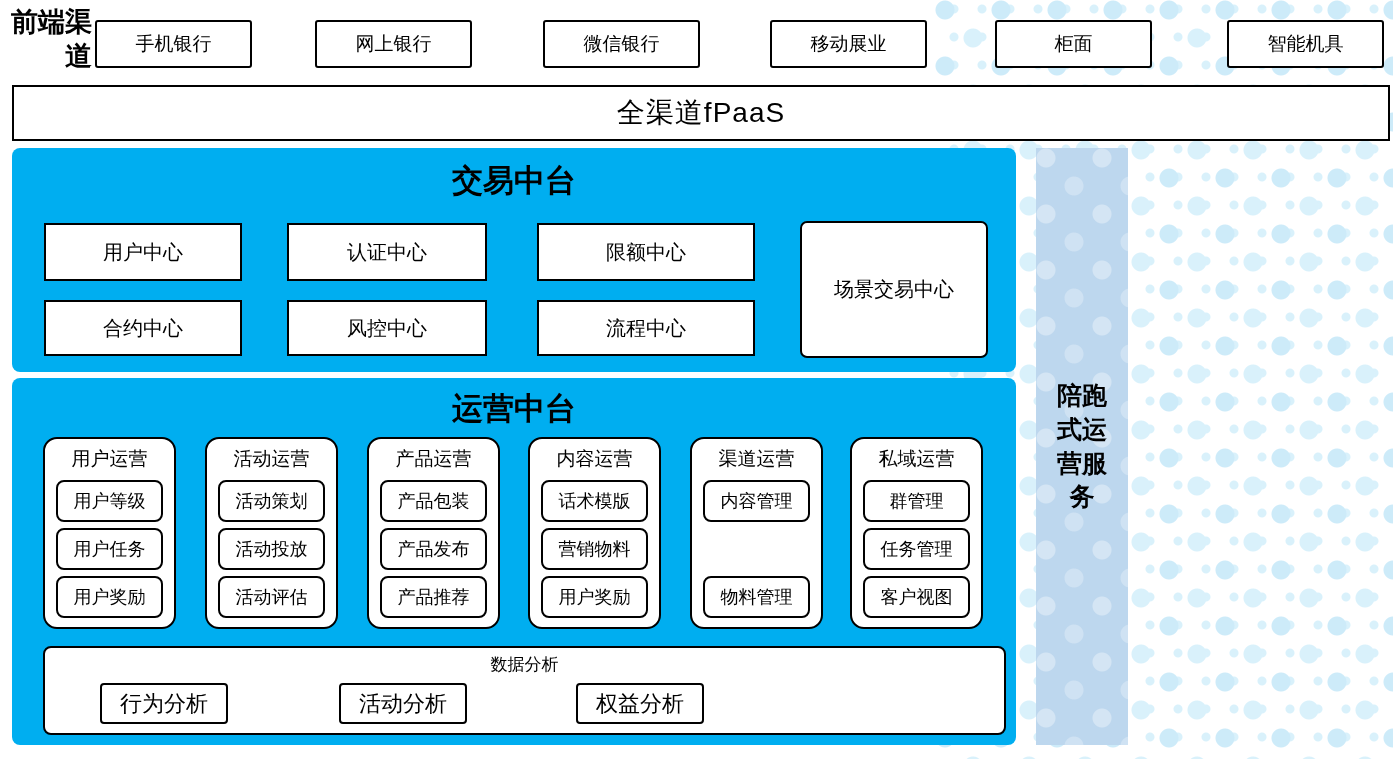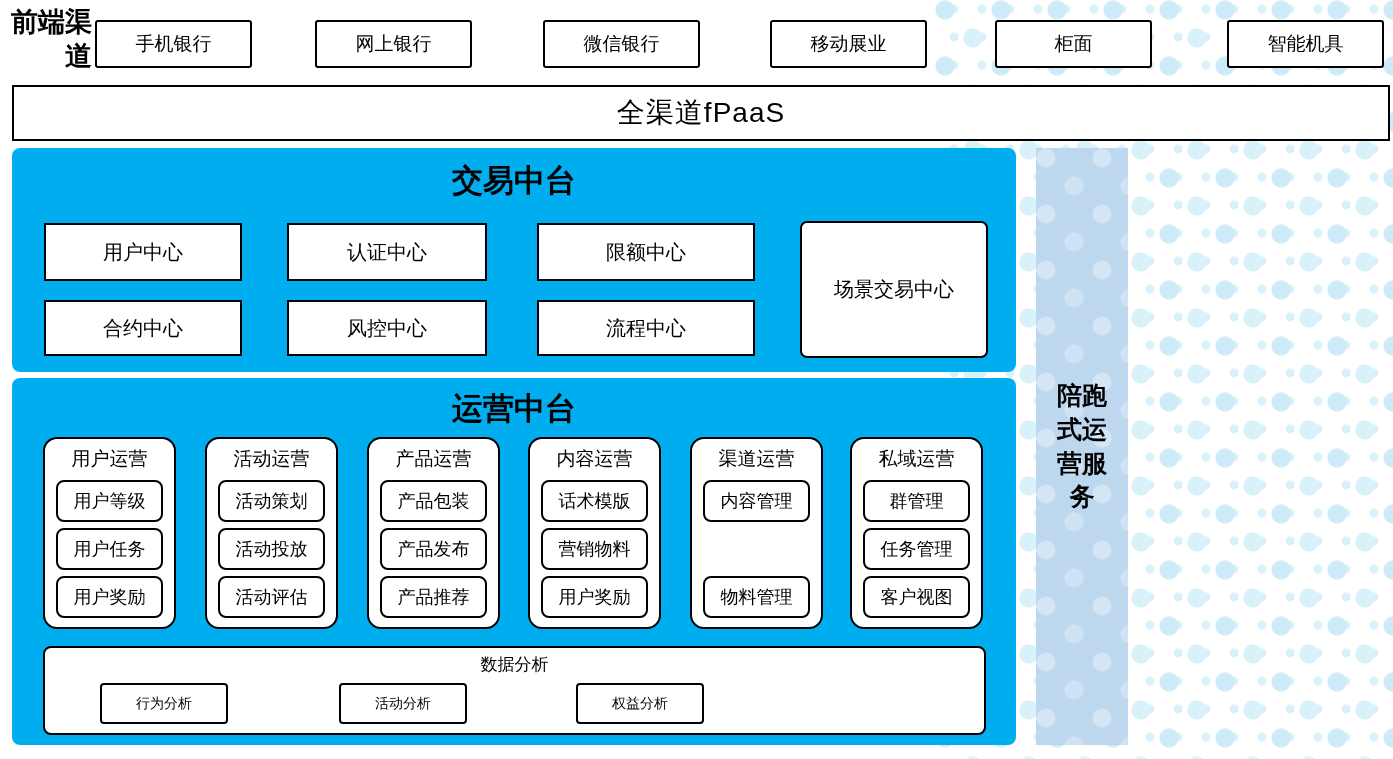--- a/index.html
+++ b/index.html
@@ -75,31 +75,31 @@
   .op-item{
     position:absolute;left:11px;width:103px;height:38px;
     background:#fff;border:2px solid #000;border-radius:8px;
     display:flex;align-items:center;justify-content:center;
     font-size:18px;font-weight:500;
   }
   .oi0{top:41px}.oi1{top:89px}.oi2{top:137px}
   
   .analysis{
     position:absolute;left:31px;top:268px;width:939px;height:85px;
-    background:#fff;border:2px solid #000;border-radius:8px;
+    background:#fff;border:2px solid #000;border-radius:8px;padding-left:20px;
   }
   .analysis-title{
     position:absolute;top:5px;left:0;right:0;text-align:center;
     font-size:17px;font-weight:500;
   }
   .an-box{
     position:absolute;top:35px;height:37px;width:124px;
     background:#fff;border:2px solid #000;border-radius:4px;
     display:flex;align-items:center;justify-content:center;
-    font-size:14px;font-weight:500;
+    font-size:22px;font-weight:500;
   }
   .an0{left:55px}.an1{left:294px}.an2{left:531px}.an3{left:781px}
   
   .lightpanel{
     background-color:#BDD7EE;
     background-image:
       radial-gradient(circle at 10px 10px, rgba(255,255,255,0.35) 9px, transparent 10px),
       radial-gradient(circle at 10px 10px, rgba(255,255,255,0.28) 9px, transparent 10px);
     background-size:56px 56px;
     background-position:0 0,28px 28px;

